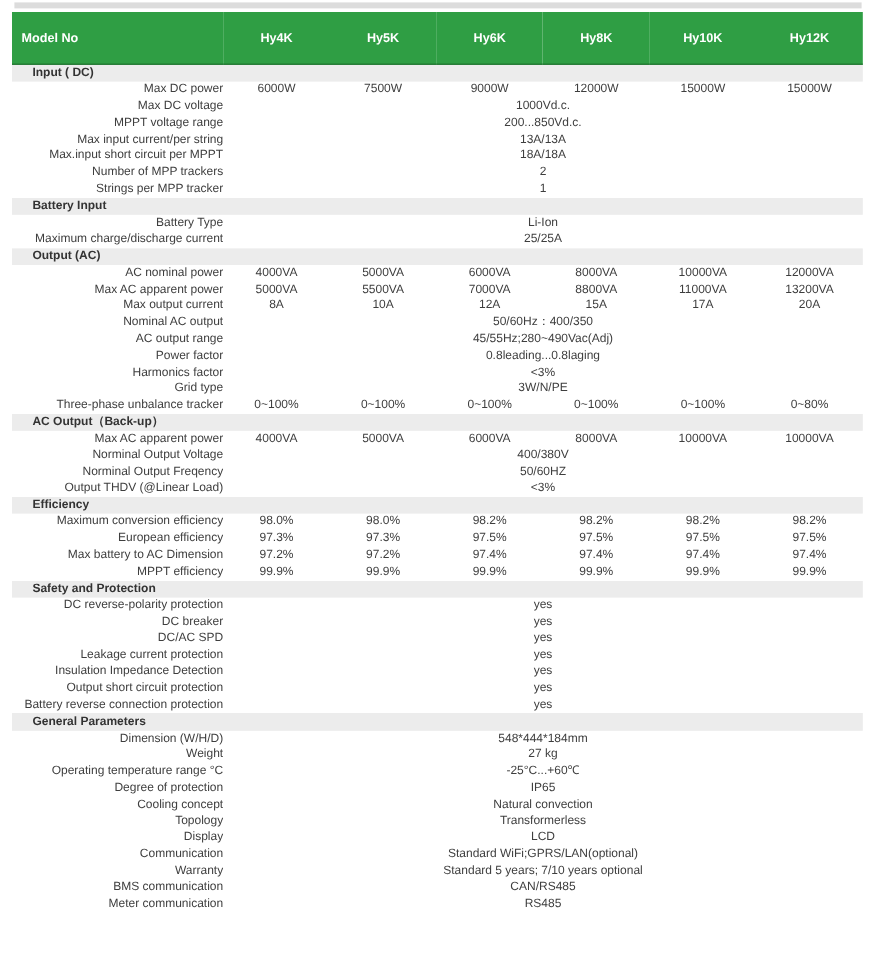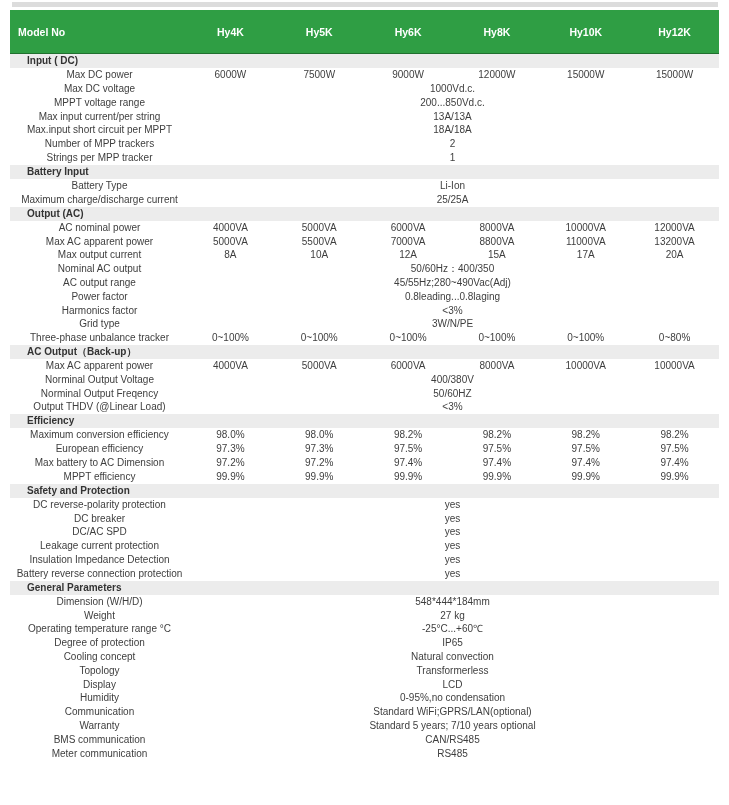--- a/index.html
+++ b/index.html
@@ -63,21 +63,21 @@
   }
   table.spec tr.section-row td {
     background: #ececec;
     font-weight: bold;
     color: #333333;
     text-align: left;
     padding-left: 17px;
     height: 14.2px;
   }
   table.spec td.label {
-    text-align: center;
+    text-align: right;
     padding-left: 3px;
   }
   table.spec td.val {
     text-align: center;
   }
 </style>
 </head>
 <body>
 
 <div class="page">
@@ -293,20 +293,24 @@
           </tr>
           <tr class="data-row">
             <td class="label">Leakage current protection</td>
             <td class="val" colspan="6">yes</td>
           </tr>
           <tr class="data-row">
             <td class="label">Insulation Impedance Detection</td>
             <td class="val" colspan="6">yes</td>
           </tr>
           <tr class="data-row">
+            <td class="label">Output short circuit protection</td>
+            <td class="val" colspan="6">yes</td>
+          </tr>
+          <tr class="data-row">
             <td class="label">Battery reverse connection protection</td>
             <td class="val" colspan="6">yes</td>
           </tr>
           <tr class="section-row">
             <td colspan="7">General Parameters</td>
           </tr>
           <tr class="data-row">
             <td class="label">Dimension (W/H/D)</td>
             <td class="val" colspan="6">548*444*184mm</td>
           </tr>
@@ -326,24 +330,20 @@
             <td class="label">Cooling concept</td>
             <td class="val" colspan="6">Natural convection</td>
           </tr>
           <tr class="data-row">
             <td class="label">Topology</td>
             <td class="val" colspan="6">Transformerless</td>
           </tr>
           <tr class="data-row">
             <td class="label">Display</td>
             <td class="val" colspan="6">LCD</td>
-          </tr>
-          <tr class="data-row">
-            <td class="label">Humidity</td>
-            <td class="val" colspan="6">0-95%,no condensation</td>
           </tr>
           <tr class="data-row">
             <td class="label">Communication</td>
             <td class="val" colspan="6">Standard WiFi;GPRS/LAN(optional)</td>
           </tr>
           <tr class="data-row">
             <td class="label">Warranty</td>
             <td class="val" colspan="6">Standard 5 years; 7/10 years optional</td>
           </tr>
           <tr class="data-row">

